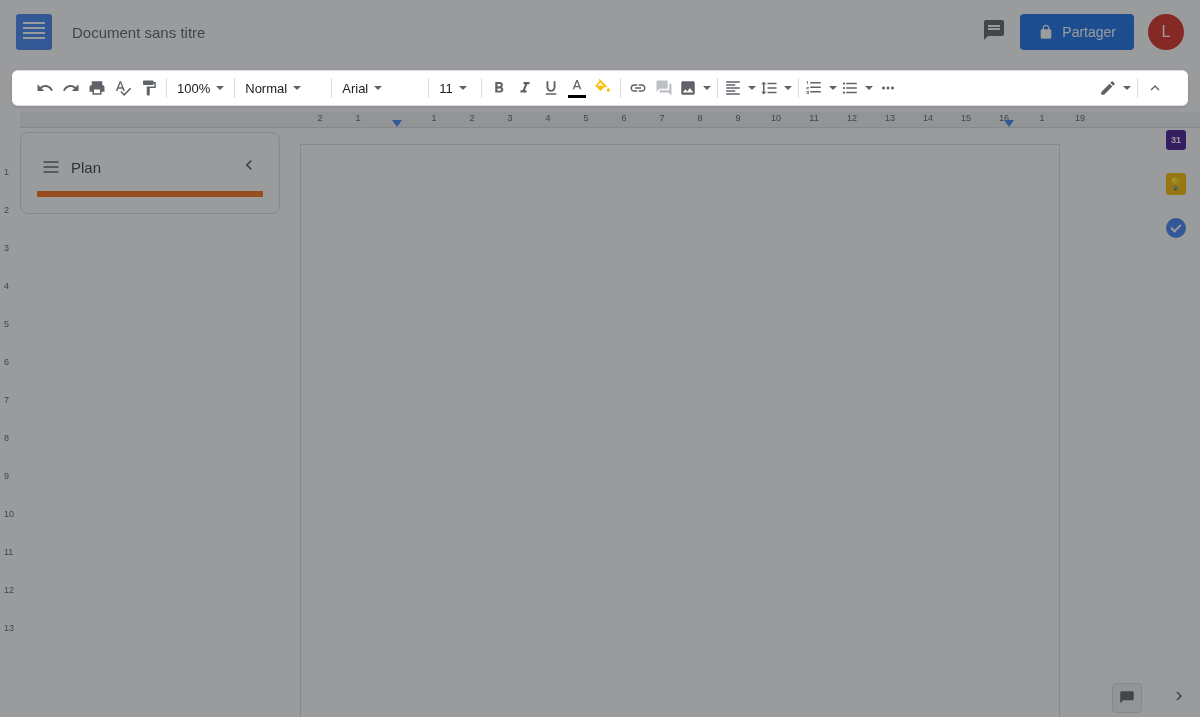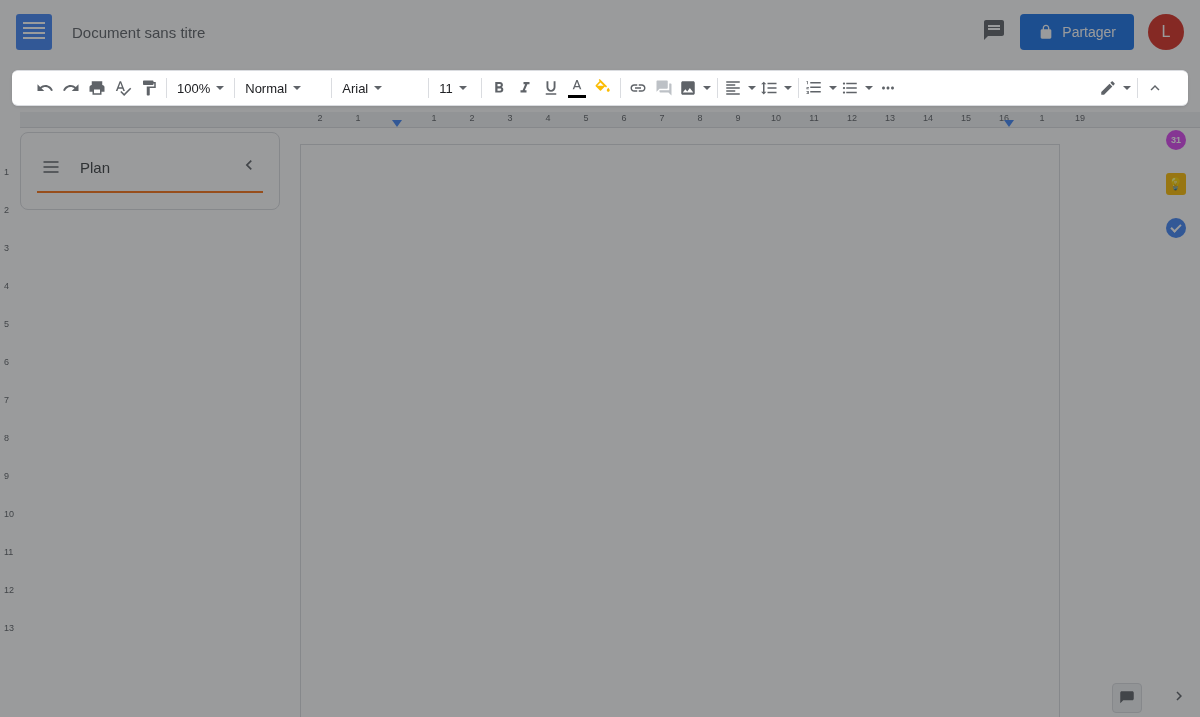--- a/index.html
+++ b/index.html
@@ -27,37 +27,37 @@
 .tb-color { display:flex; flex-direction:column; align-items:center; }
 .tb-color .underline-bar { width:18px; height:3px; background:#000; margin-top:1px; }
 .tb-right { margin-left:auto; display:flex; align-items:center; }
 
 .content-area { display:flex; height:calc(717px - 64px - 36px); position:relative; }
 .left-ruler { width:20px; background:#fff; }
 .left-ruler-scale { position:relative; height:100%; font-size:9px; color:#5f6368; }
 .left-ruler-scale span { position:absolute; left:4px; transform:translateY(-50%); }
 
 .outline-panel { width:260px; padding:16px; position:absolute; left:20px; top:20px; background:#fff; border:1px solid #dadce0; border-radius:8px; z-index:2; }
-.outline-header { display:flex; align-items:center; gap:19px; padding:6px 4px 12px; border-bottom:2px solid #f97316; }
+.outline-header { display:flex; align-items:center; gap:10px; padding:6px 4px 12px; border-bottom:6px solid #f97316; }
 .outline-header svg { width:20px; height:20px; fill:#5f6368; }
 .outline-title { font-size:15px; color:#3c4043; flex:1; }
 .outline-collapse { cursor:pointer; }
 .outline-body { padding:14px 4px; font-size:13px; color:#5f6368; line-height:1.5; }
 
 .doc-area { flex:1; position:relative; }
 .top-ruler { height:16px; position:relative; font-size:9px; color:#5f6368; background:#f1f3f4; border-bottom:1px solid #dadce0; }
 .top-ruler span { position:absolute; top:1px; transform:translateX(-50%); }
 .indent-marker { position:absolute; top:8px; width:0; height:0; border-left:5px solid transparent; border-right:5px solid transparent; border-top:7px solid #4285f4; }
 .indent-marker.right { border-top-color:#4285f4; }
 
 .page { margin:16px 0 0 280px; width:760px; height:1000px; background:#fff; border:1px solid #dadce0; }
 
 .right-side { width:48px; position:absolute; right:0; top:0; height:100%; display:flex; flex-direction:column; align-items:center; padding-top:16px; gap:20px; }
 .side-icon { width:24px; height:24px; cursor:pointer; display:flex; align-items:center; justify-content:center; }
-.calendar-icon { background:#d946ef; color:#fff; font-size:9px; font-weight:bold; width:20px; height:20px; border-radius:10px; display:flex; align-items:center; justify-content:center; }
+.calendar-icon { background:#4c1d95; color:#fff; font-size:9px; font-weight:bold; width:20px; height:20px; border-radius:3px; display:flex; align-items:center; justify-content:center; }
 .keep-icon { width:20px; height:22px; background:#fbbc04; border-radius:3px 3px 3px 3px; position:relative; display:flex; align-items:center; justify-content:center; color:#fff; font-size:12px; }
 .tasks-icon { width:20px; height:20px; border-radius:50%; background:#4285f4; display:flex; align-items:center; justify-content:center; }
 .tasks-icon::before{content:"";width:8px;height:4px;border-left:2px solid #fff;border-bottom:2px solid #fff;transform:rotate(-45deg);margin-top:-3px;}
 
 .explore-btn { position:absolute; bottom:16px; right:58px; width:30px; height:30px; background:#f1f3f4; border:1px solid #dadce0; border-radius:4px; display:flex; align-items:center; justify-content:center; cursor:pointer; }
 .explore-btn svg{width:18px;height:18px;fill:#5f6368;}
 .side-expand { position:absolute; bottom:20px; right:12px; cursor:pointer; }
 
 
 .dimmer { position:absolute; inset:0; background:rgba(32,33,36,.45); z-index:5; pointer-events:none; }

